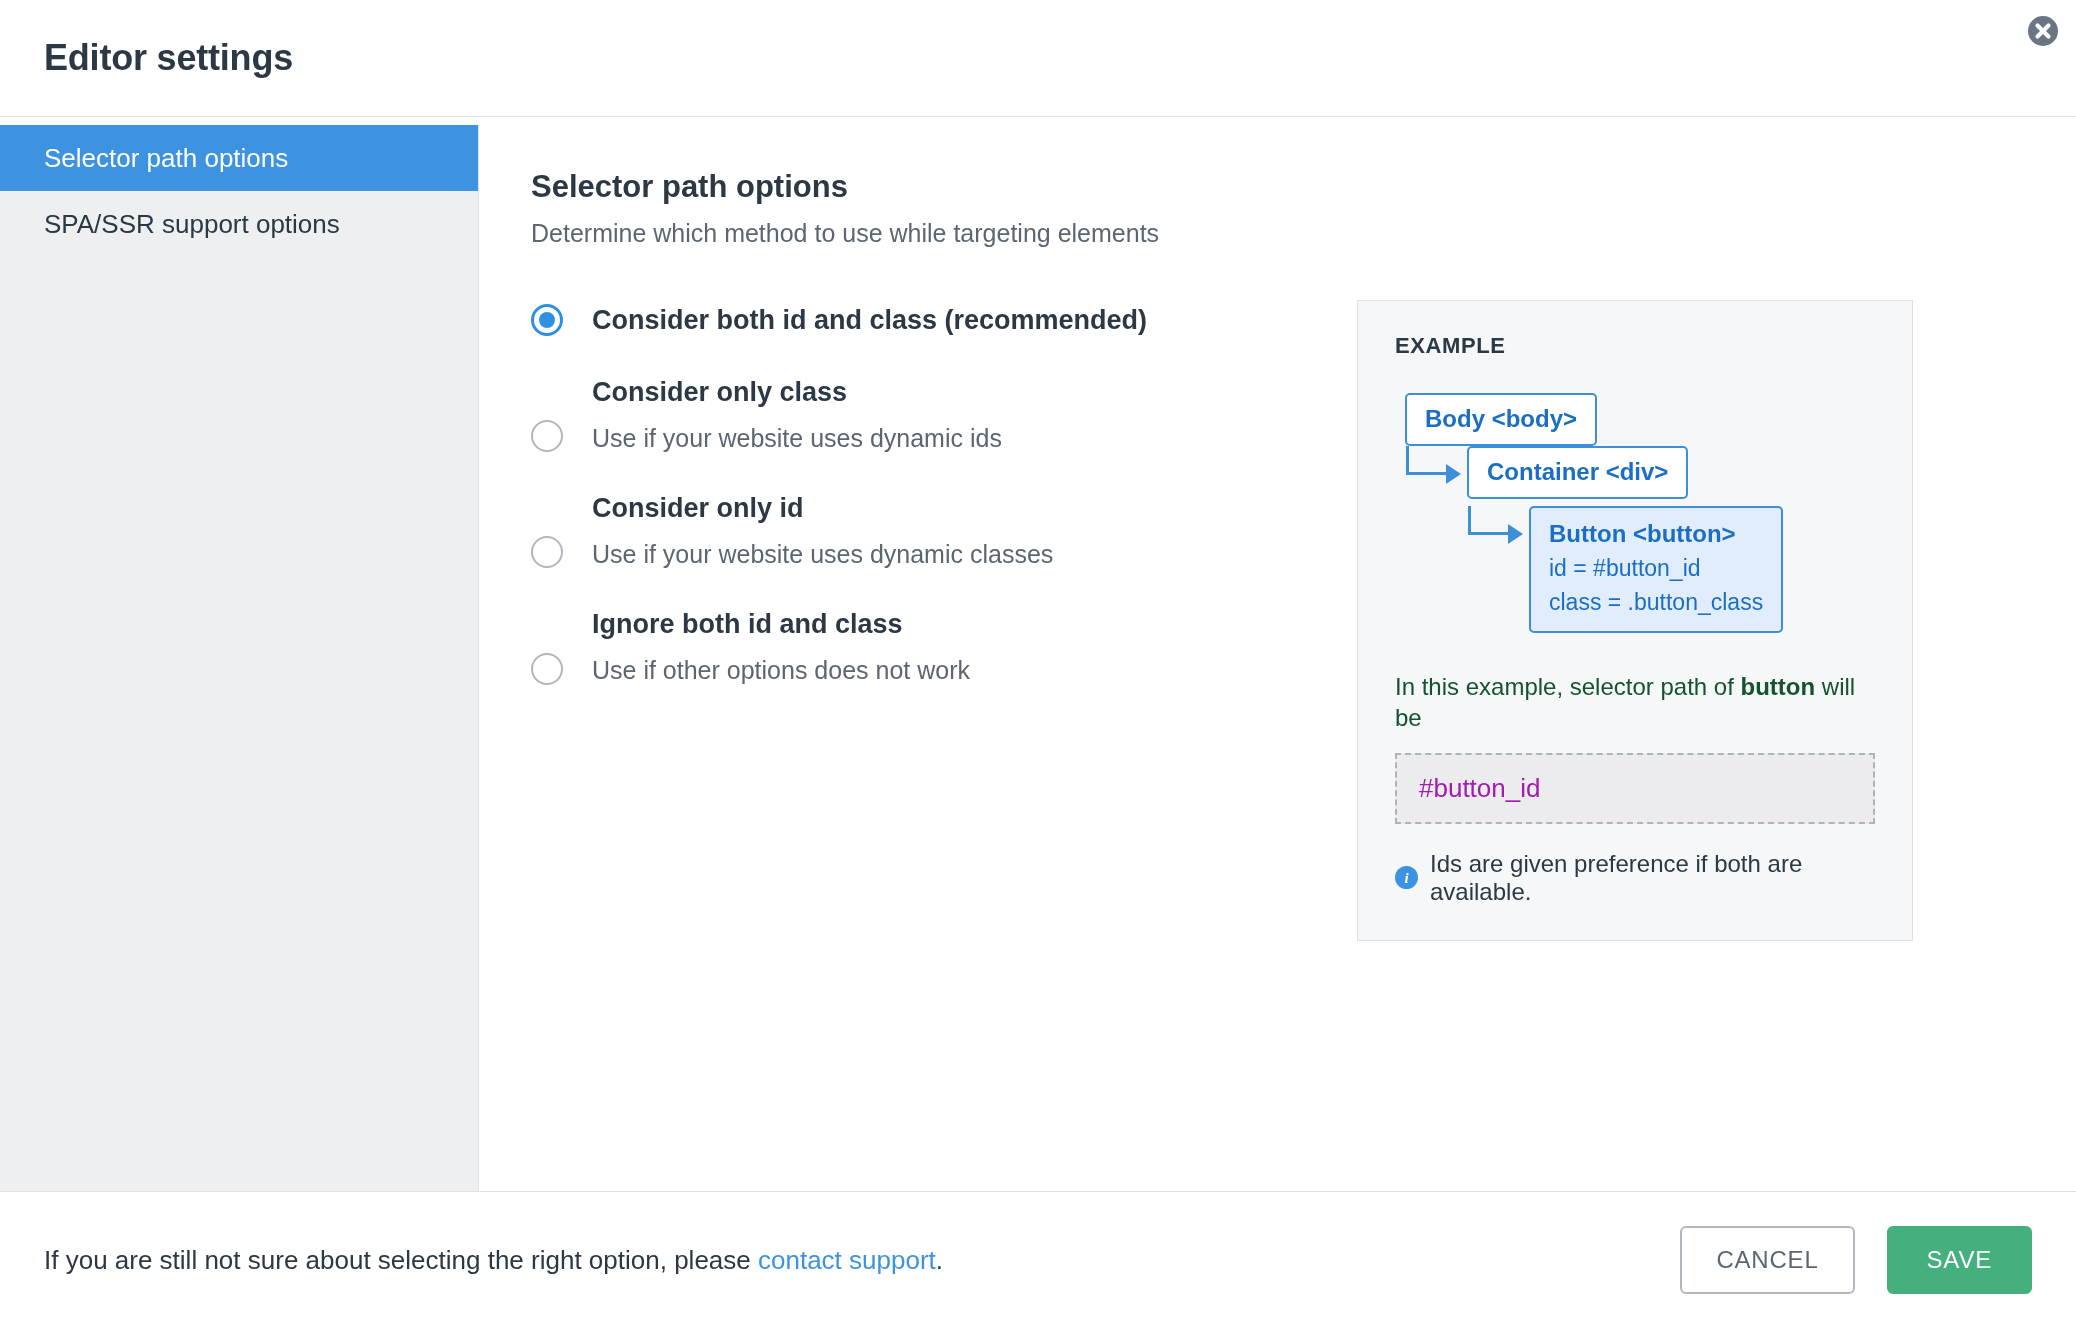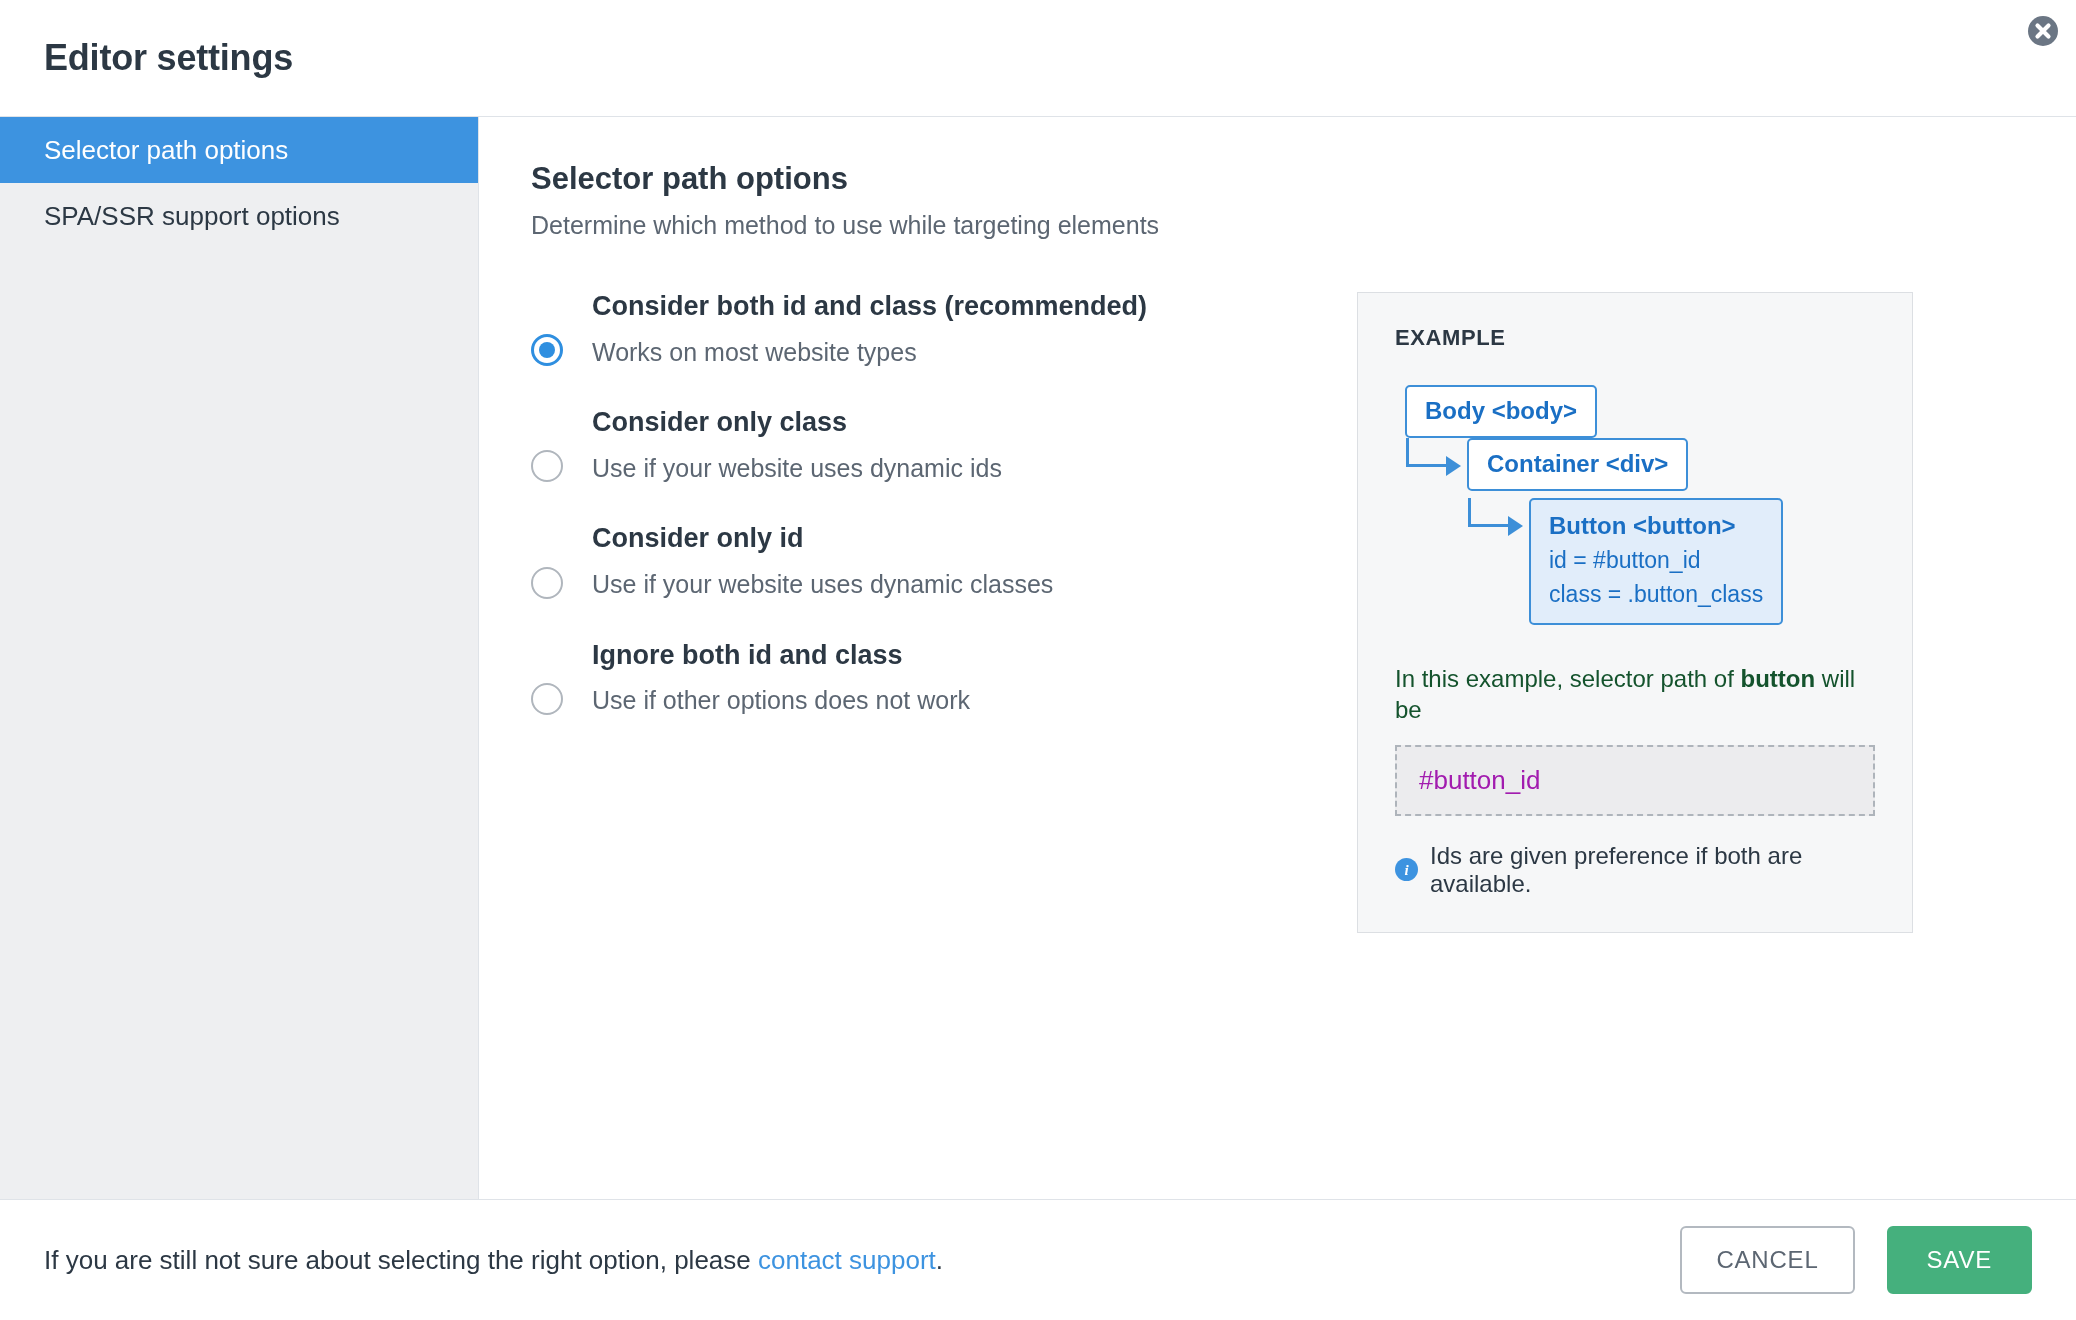--- a/index.html
+++ b/index.html
@@ -15,20 +15,21 @@
     overflow: hidden;
   }
 
   .dialog {
     position: relative;
     width: 2076px;
     height: 1320px;
     display: flex;
     flex-direction: column;
     background: #ffffff;
+    gap: 8px;
   }
 
   
   .header {
     position: relative;
     height: 116px;
     flex: 0 0 116px;
     border-bottom: 1px solid #dfe3e8;
     display: flex;
     align-items: center;
@@ -350,21 +351,20 @@
       <div class="section-sub">Determine which method to use while targeting elements</div>
 
       <div class="content-cols">
 
         <div class="options">
 
           <div class="option">
             <span class="radio checked"></span>
             <span class="option-text">
               <span class="option-label">Consider both id and class (recommended)</span>
-              <span class="option-desc" style="display:block">Works on most website types</span>
             </span>
           </div>
 
           <div class="option">
             <span class="radio"></span>
             <span class="option-text">
               <span class="option-label">Consider only class</span>
               <span class="option-desc" style="display:block">Use if your website uses dynamic ids</span>
             </span>
           </div>

